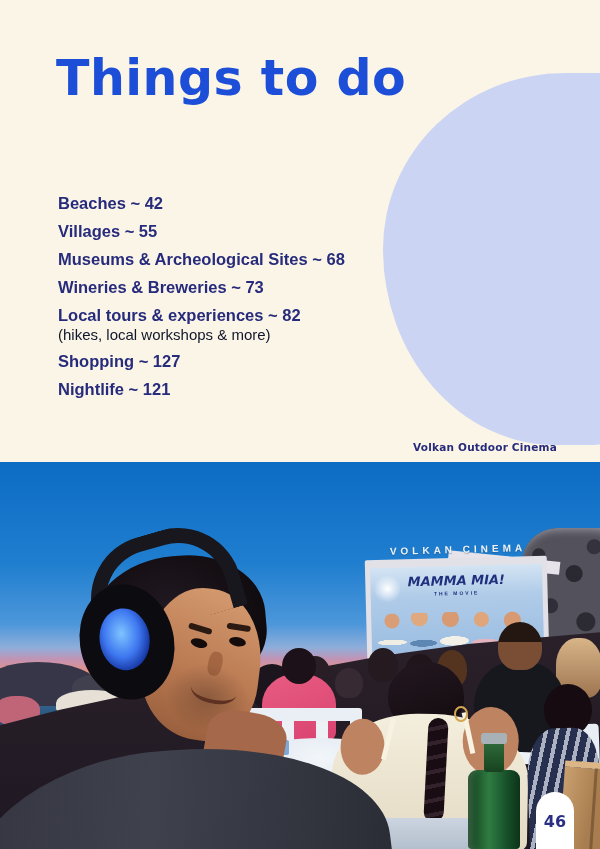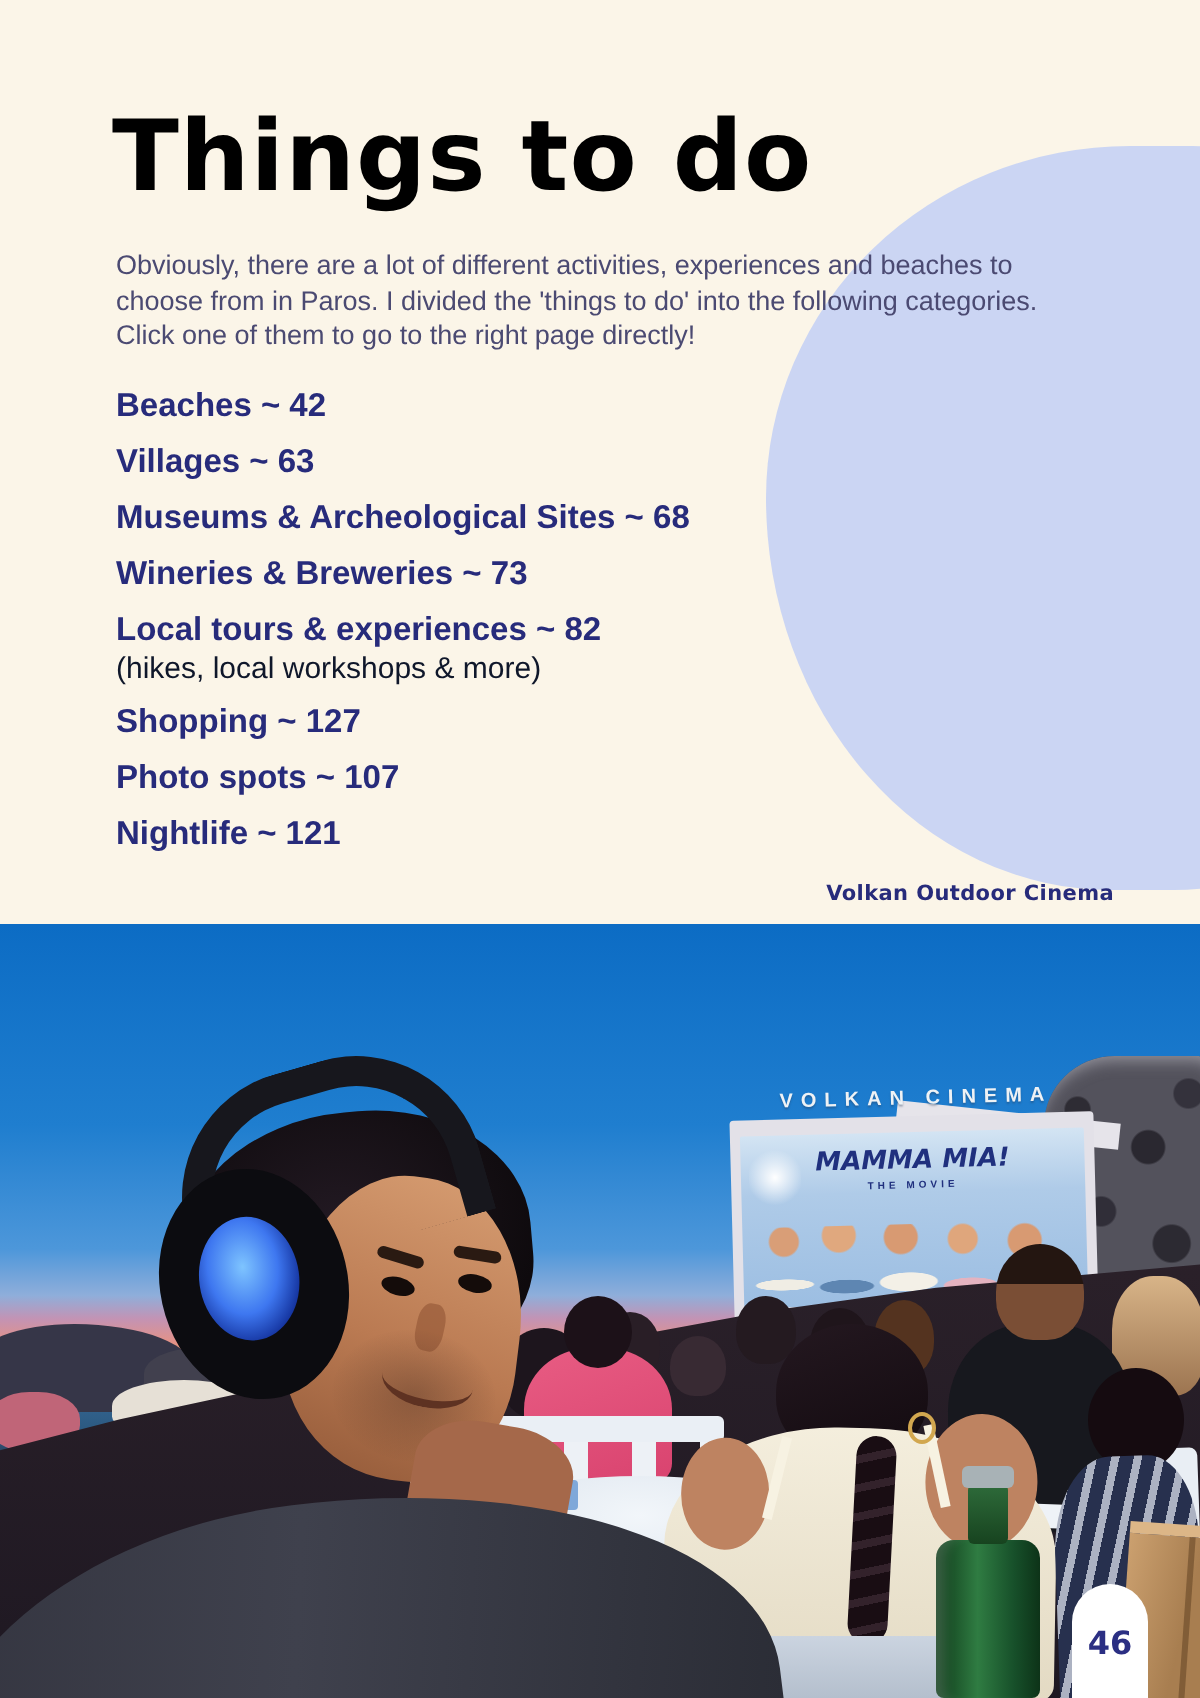--- a/index.html
+++ b/index.html
@@ -4,21 +4,21 @@
 <style>
   html,body{margin:0;padding:0;background:#888;}
   .page{position:relative;width:600px;height:849px;overflow:hidden;
         background:#FBF5E8;font-family:"Liberation Sans",sans-serif;margin:0 auto;}
 
   
   .blob{position:absolute;left:383px;top:73px;width:345px;height:372px;
         background:#CBD5F3;border-radius:58% 42% 45% 55% / 52% 48% 42% 58%;}
   .title{position:absolute;left:56px;top:50px;margin:0;width:480px;
          font-family:"DejaVu Sans",sans-serif;font-weight:800;font-size:49px;
-         letter-spacing:0.5px;color:#000000;}
+         letter-spacing:0.5px;color:#1d4ed8;}
   .intro{position:absolute;left:58px;top:124px;width:478px;margin:0;
          font-size:13.5px;line-height:1.3;color:#4B4A72;}
   .toc{position:absolute;left:58px;top:193px;width:420px;display:flex;flex-direction:column;}
   .toc-item{font-weight:700;font-size:16.5px;color:#272B7B;text-decoration:none;
             margin-bottom:7.5px;line-height:1;padding:2px 0;cursor:pointer;}
   .toc-note{font-size:15px;color:#0f172a;margin:-6px 0 9px 0;line-height:1;}
   .caption{position:absolute;right:43px;top:441px;font-family:"DejaVu Sans",sans-serif;
            font-weight:800;font-size:10.5px;color:#272B7B;letter-spacing:0.2px;}
 
   
@@ -203,31 +203,29 @@
   .badge span{position:static;font-family:"DejaVu Sans",sans-serif;font-weight:800;
         font-size:16px;color:#2B2F83;margin-top:2px;}
 </style>
 </head>
 <body>
 
 <div class="page">
   <div class="blob"></div>
 
   <h1 class="title">Things to do</h1>
-  <p class="intro">Obviously, there are a lot of different activities, experiences and beaches to choose from in Paros. I divided the 'things to do' into the following categories. Click one of them to go to the right page directly!</p>
 
   <nav class="toc">
     <a class="toc-item">Beaches ~ 42</a>
-    <a class="toc-item">Villages ~ 63</a>
+    <a class="toc-item">Villages ~ 55</a>
     <a class="toc-item">Museums &amp; Archeological Sites ~ 68</a>
     <a class="toc-item">Wineries &amp; Breweries ~ 73</a>
     <a class="toc-item">Local tours &amp; experiences ~ 82</a>
     <div class="toc-note">(hikes, local workshops &amp; more)</div>
     <a class="toc-item">Shopping ~ 127</a>
-    <a class="toc-item">Photo spots ~ 107</a>
     <a class="toc-item">Nightlife ~ 121</a>
   </nav>
 
   <div class="caption">Volkan Outdoor Cinema</div>
 
   <figure class="photo">
     <div class="sky"></div>
     <div class="hill"></div>
     <div class="pinkshape"></div>
     <div class="umbrella"></div>

